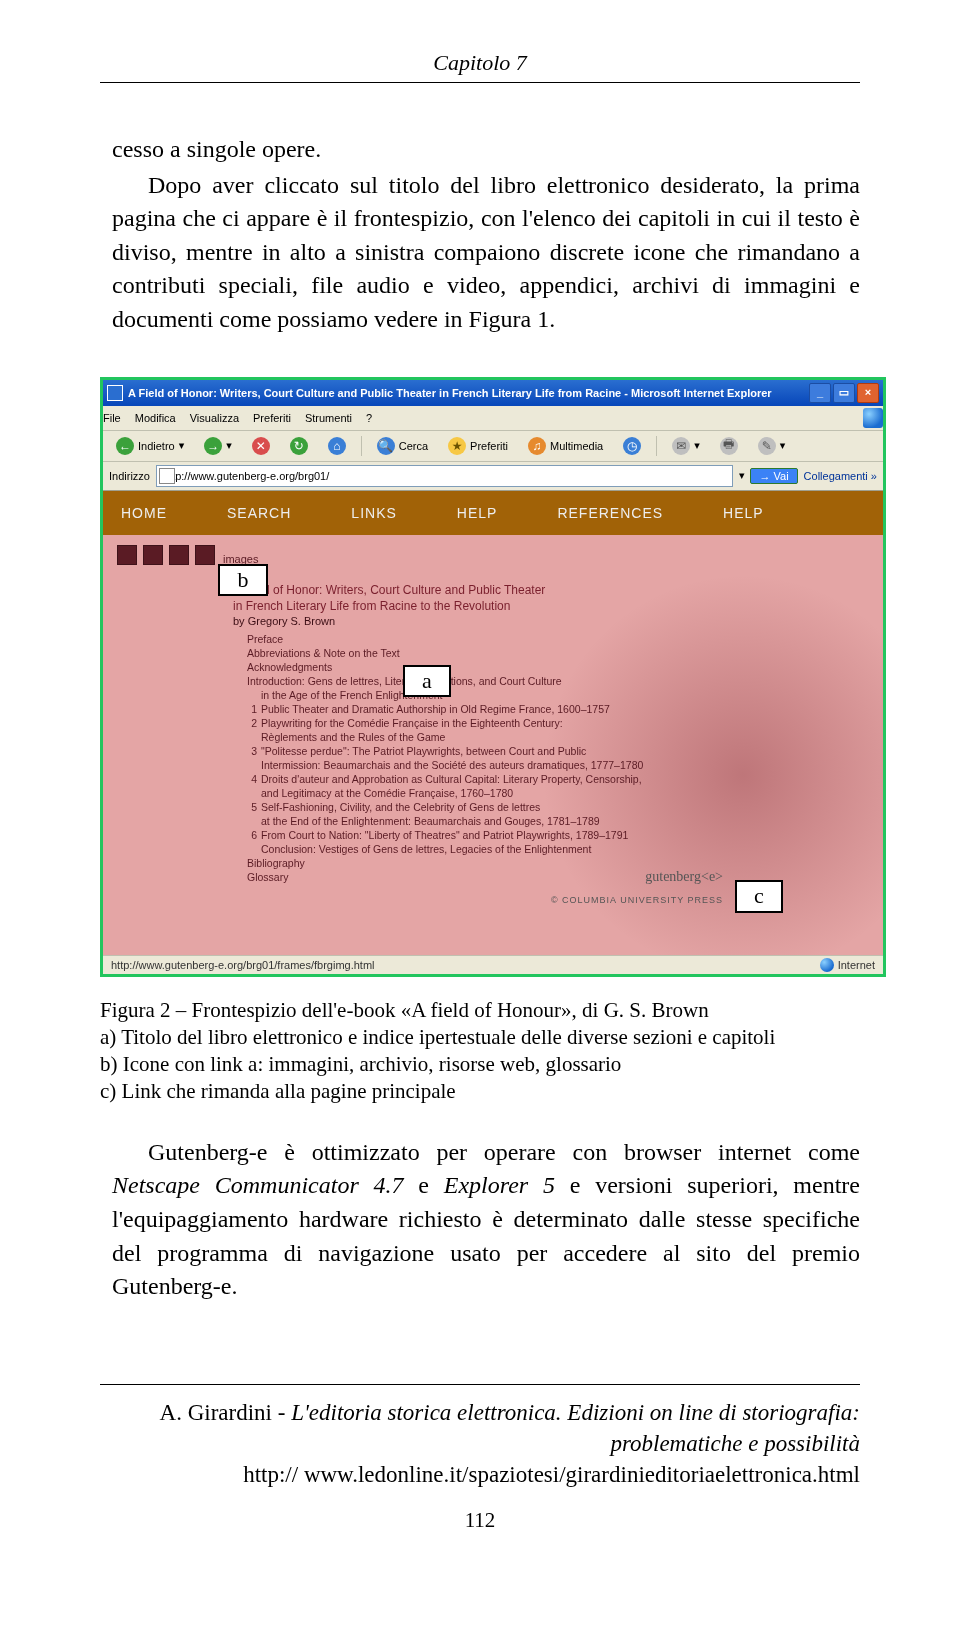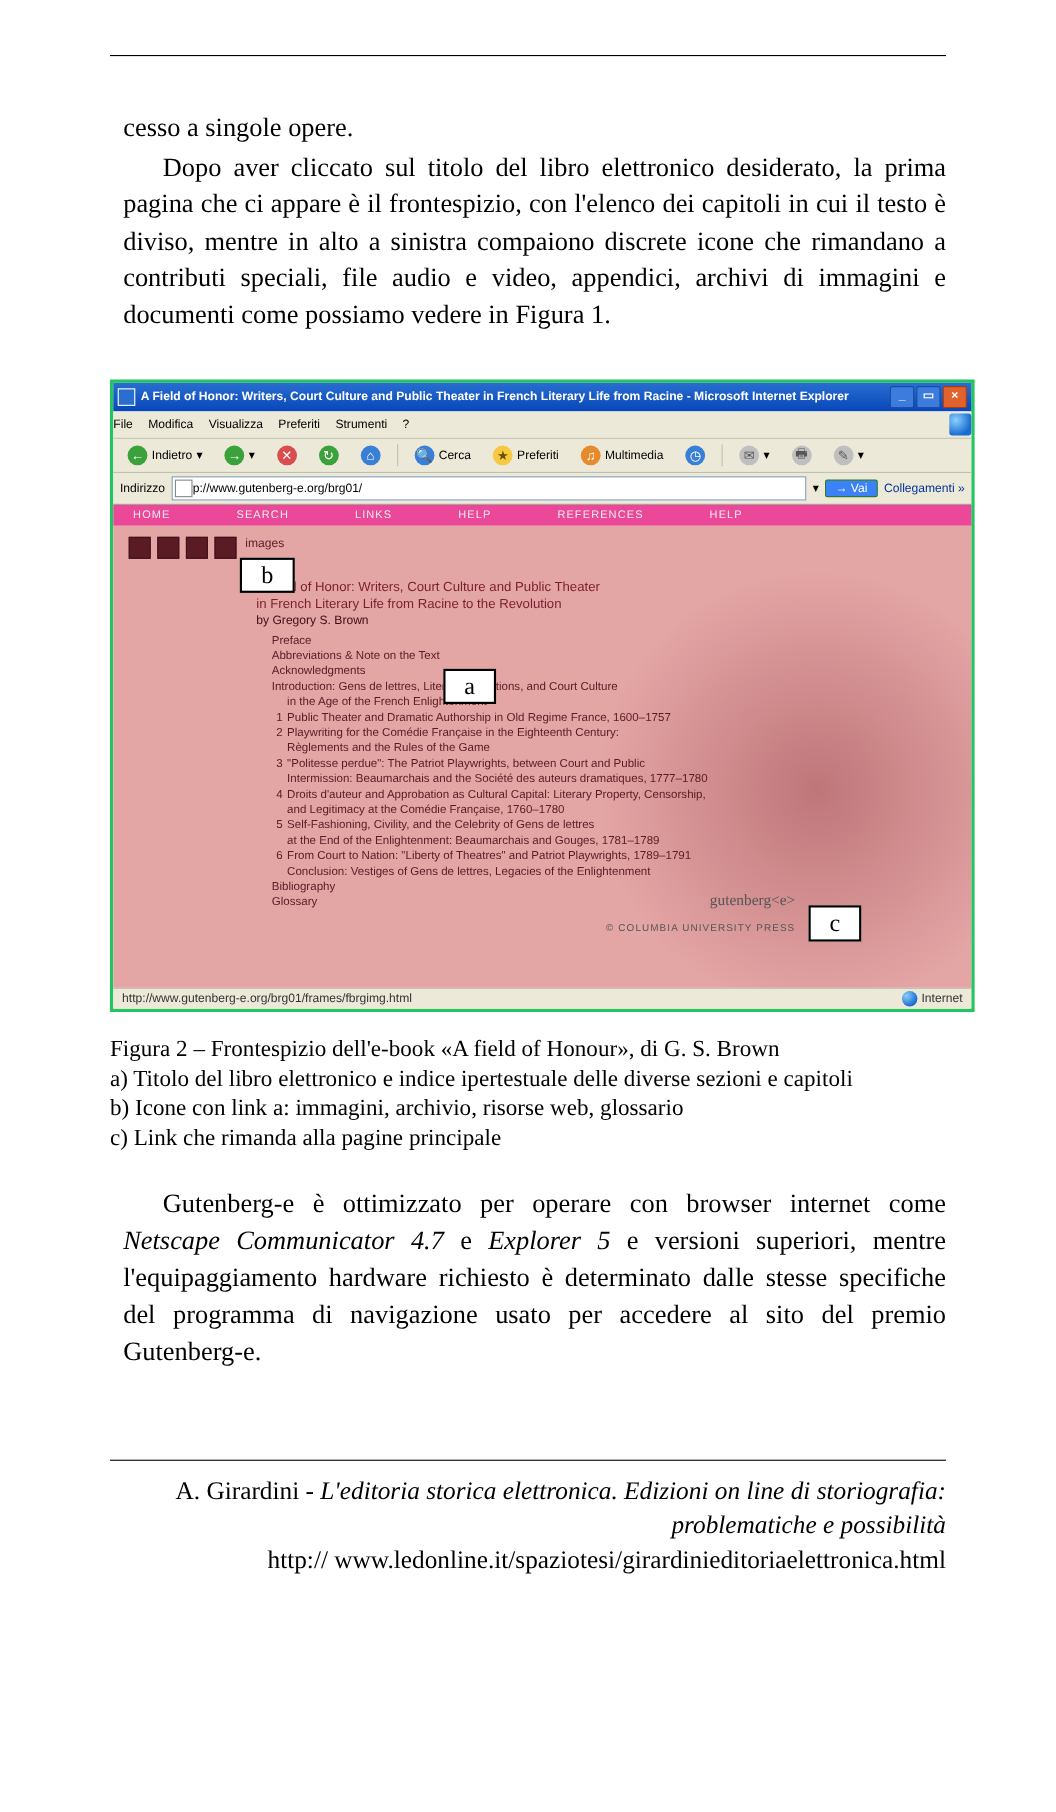--- a/index.html
+++ b/index.html
@@ -128,36 +128,36 @@
   }
   .gobtn {
     background: #3b82f6; color: #fff;
     border: 1px solid #2d7a2d; border-radius: 2px;
     padding: 1px 8px; cursor: pointer; font-size: 11px;
   }
   .link-small { color: #003399; cursor: pointer; font-size: 11px; }
 
   
   .site-nav {
-    background: #ec4899; color: #eee;
+    background: #a16207; color: #eee;
     display: flex; gap: 60px;
-    padding: 4px 18px;
-    font-size: 10px; letter-spacing: 1px;
+    padding: 14px 18px;
+    font-size: 14px; letter-spacing: 1px;
   }
   .site-nav span { cursor: pointer; }
 
   .content-area {
     background: #e4a5a5;
     position: relative;
     min-height: 420px;
     background-image:
       radial-gradient(circle at 640px 240px, rgba(120,30,40,0.35), rgba(120,30,40,0) 200px);
   }
   .icon-row {
-    display: flex; align-items: flex-start; gap: 6px;
+    display: flex; align-items: flex-end; gap: 6px;
     padding: 10px 14px;
   }
   .icon-row .sq {
     width: 18px; height: 18px;
     background: #5a1b24; border: 1px solid #3f1219;
     cursor: pointer;
   }
   .icon-row .images-label {
     font-size: 11px; color: #5a1b24; margin-left: 2px;
   }
@@ -212,20 +212,21 @@
     text-align: right; font-size: 23px; line-height: 1.35;
   }
   .footer-block .ital { font-style: italic; }
   .pagenum { text-align: center; font-size: 21px; margin-top: 18px; }
 </style>
 </head>
 <body>
 
 <div class="page">
 
+  <div class="chapter-header">Capitolo 7</div>
   <div class="rule"></div>
 
   <div class="body-text">
     <p>cesso a singole opere.</p>
     <p class="indent">Dopo aver cliccato sul titolo del libro elettronico desiderato, la prima pagina che ci appare è il frontespizio, con l'elenco dei capitoli in cui il testo è diviso, mentre in alto a sinistra compaiono discrete icone che rimandano a contributi speciali, file audio e video, appendici, archivi di immagini e documenti come possiamo vedere in Figura 1.</p>
   </div>
 
   <div class="screenshot">
     <div class="titlebar">
       <div class="appicon"></div>
@@ -384,14 +385,15 @@
     <p class="indent">
       <span>Gutenberg-e è ottimizzato per operare con browser internet come </span><span class="italic">Netscape Communicator 4.7</span><span> e </span><span class="italic">Explorer 5</span><span> e versioni superiori, mentre l'equipaggiamento hardware richiesto è determinato dalle stesse specifiche del programma di navigazione usato per accedere al sito del premio Gutenberg-e.</span>
     </p>
   </div>
 
   <div class="footer-rule"></div>
   <div class="footer-block">
     <div><span>A. Girardini - </span><span class="ital">L'editoria storica elettronica. Edizioni on line di storiografia: problematiche e possibilità</span></div>
     <div>http:// www.ledonline.it/spaziotesi/girardinieditoriaelettronica.html</div>
   </div>
+  <div class="pagenum">112</div>
 
 </div>
 
 </body></html>

